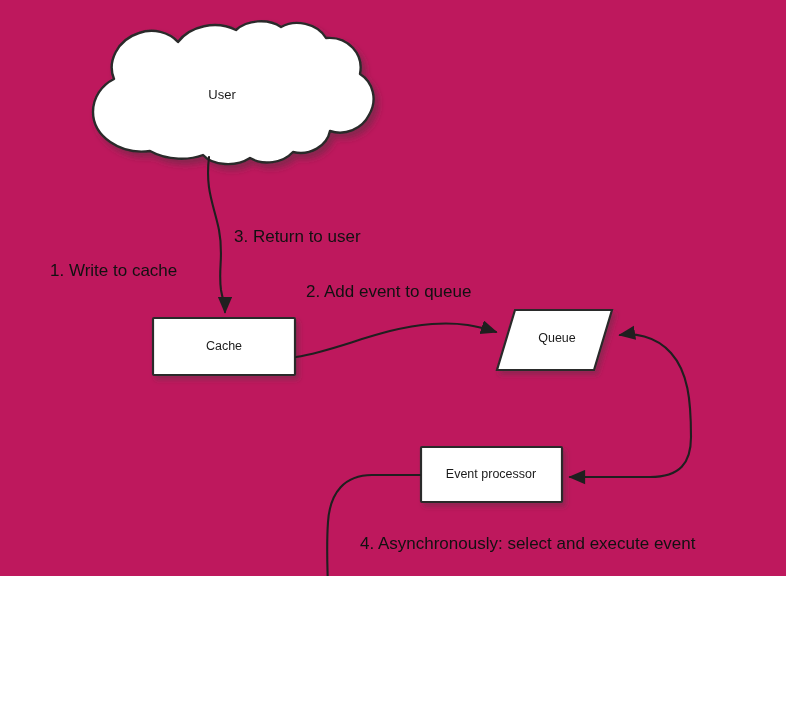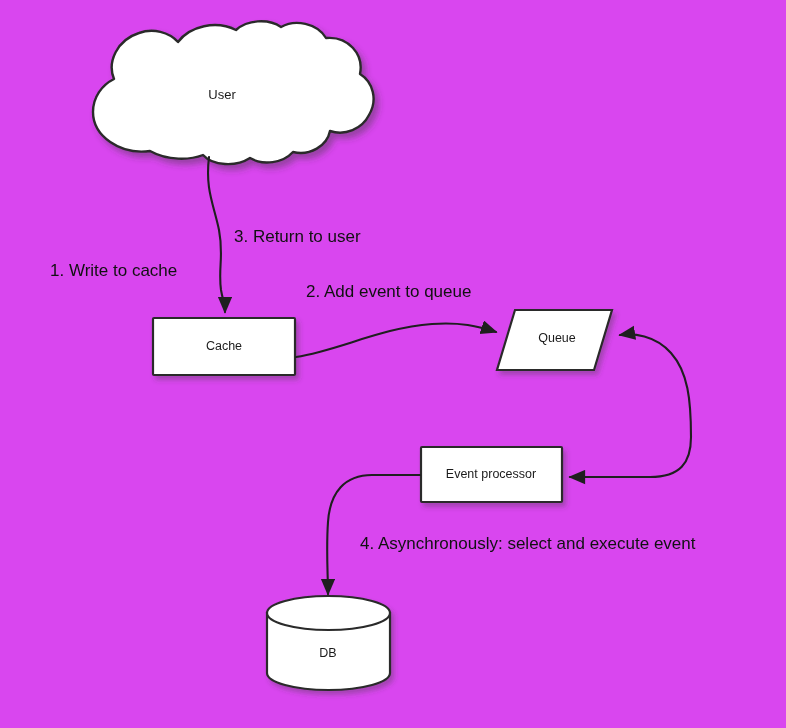--- a/index.html
+++ b/index.html
@@ -7,22 +7,22 @@
     margin: 0;
     padding: 0;
     background: #ffffff;
   }
   body {
     font-family: "Liberation Sans", sans-serif;
   }
   #canvas {
     position: relative;
     width: 786px;
-    height: 728px;
-    background: #d946ef;
+    height: 576px;
+    background: #be185d;
     overflow: hidden;
   }
   #diagram-svg {
     position: absolute;
     top: 0;
     left: 0;
     width: 786px;
     height: 728px;
   }
   .node-label {

